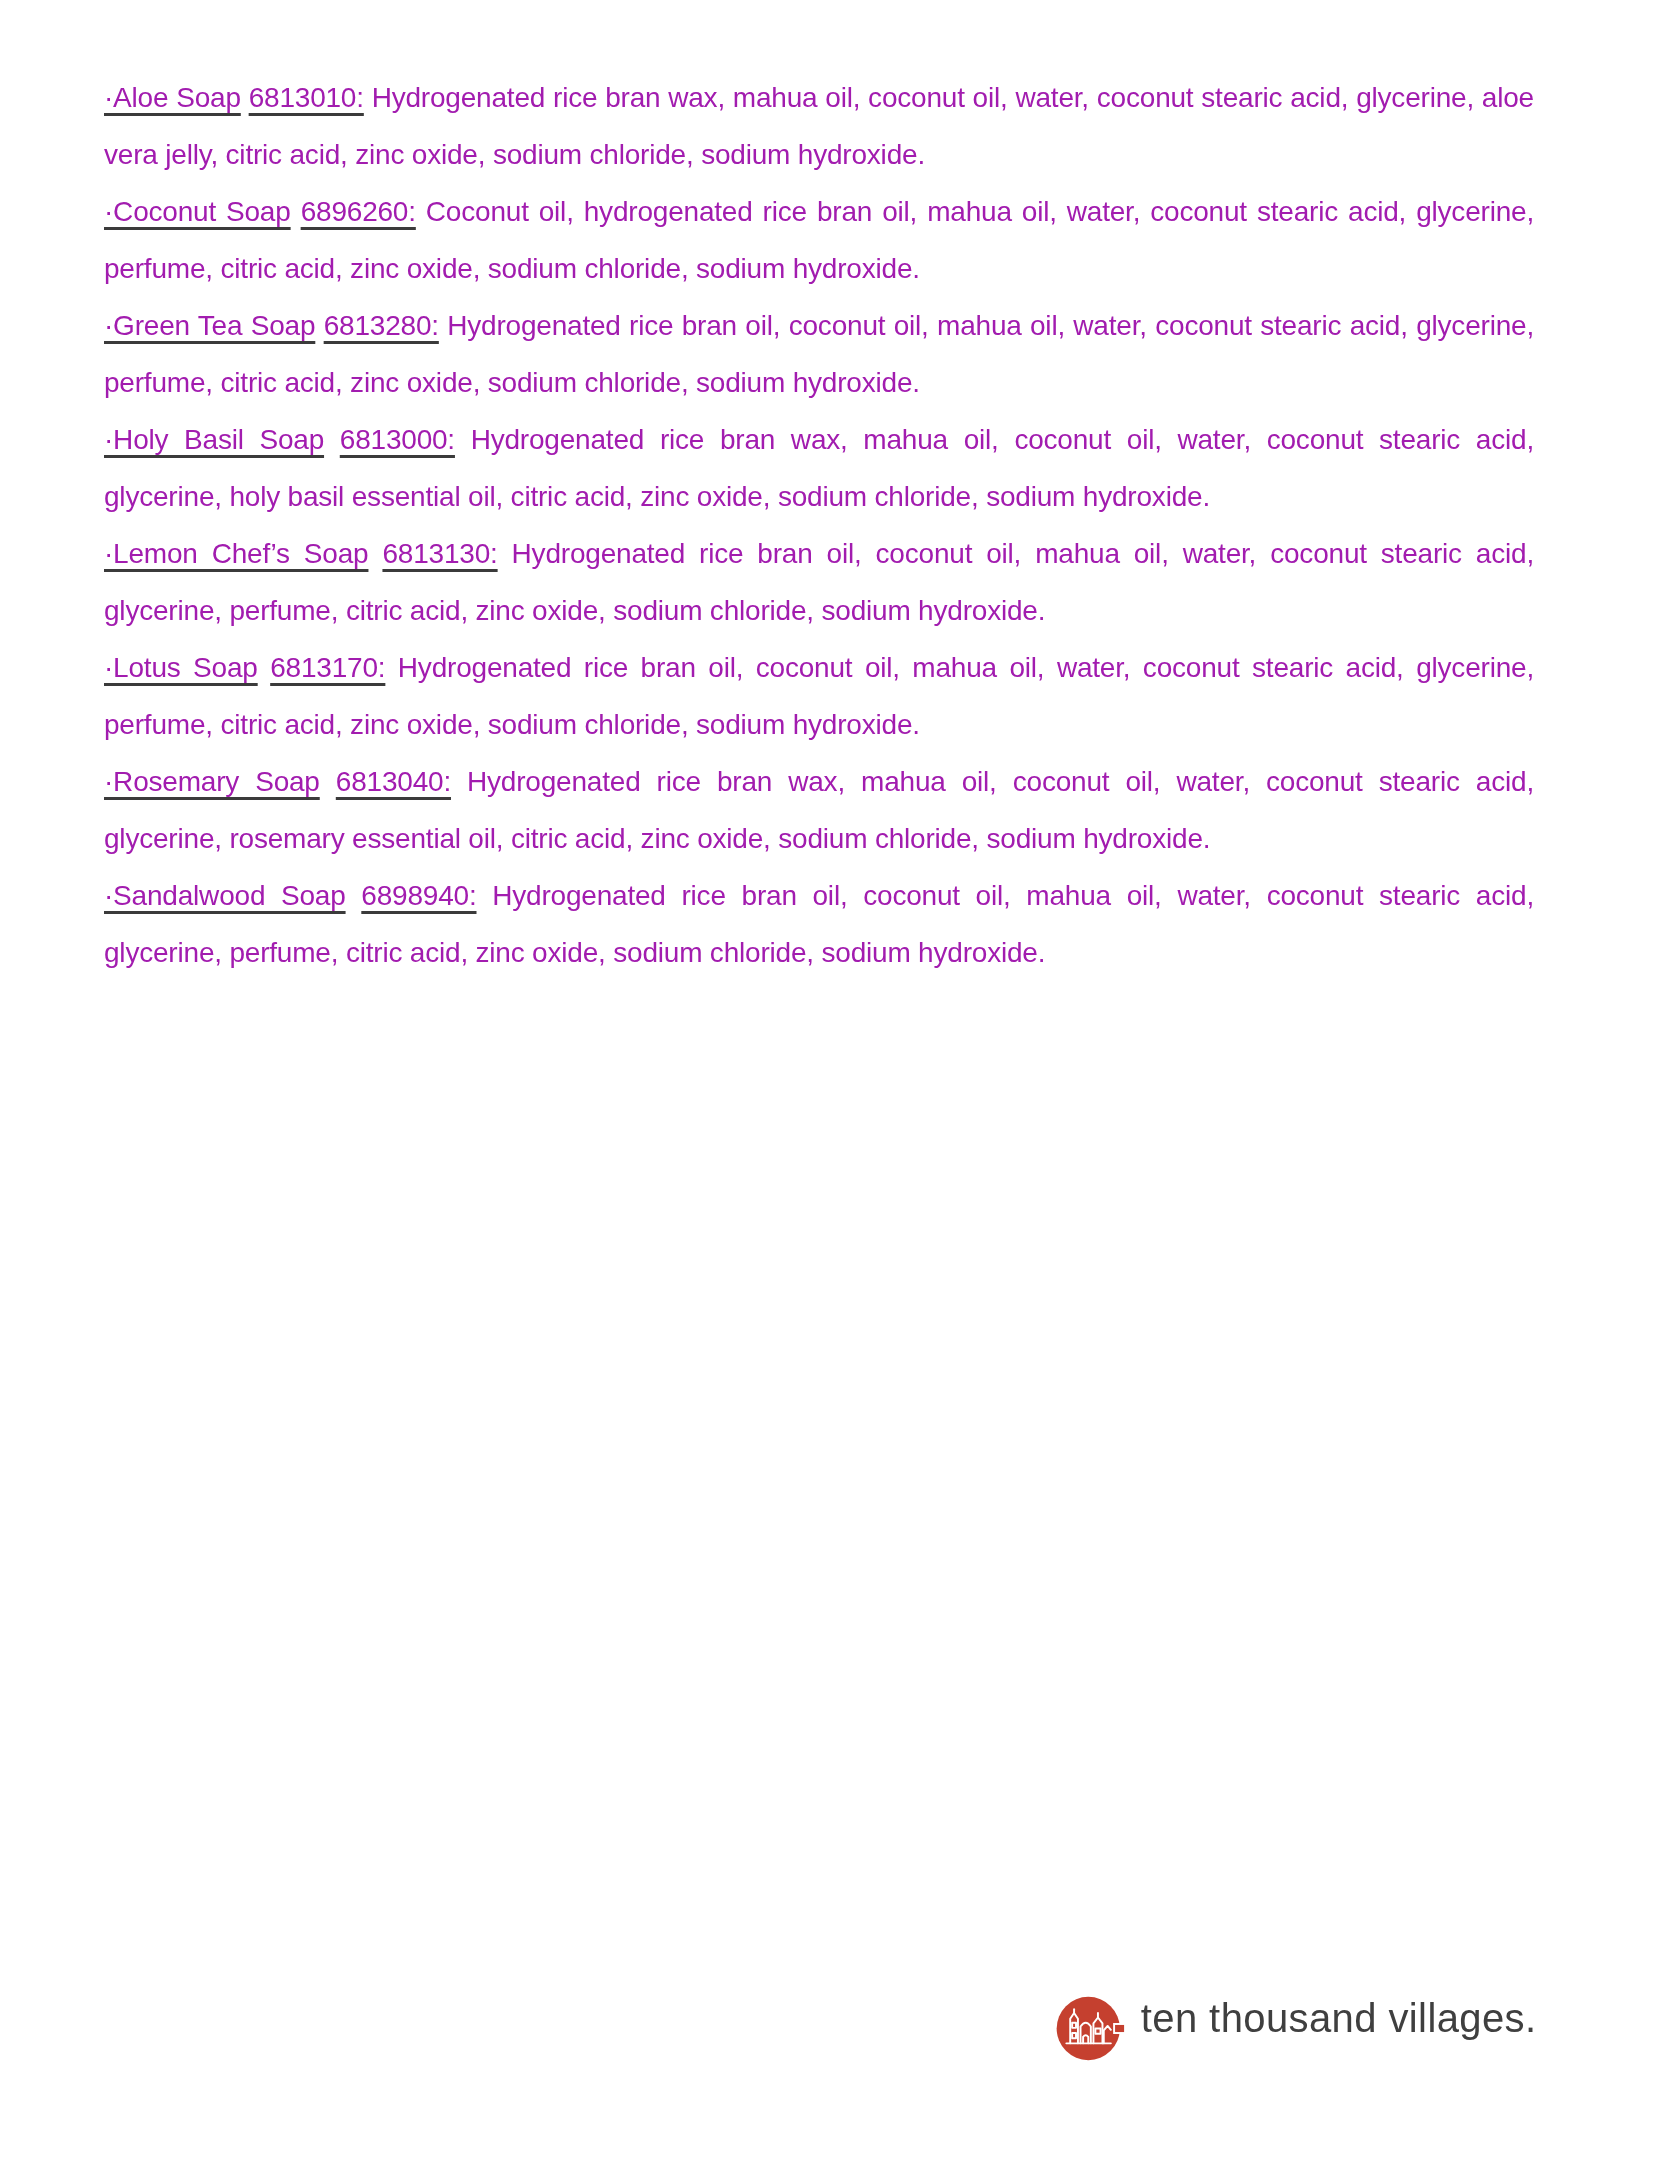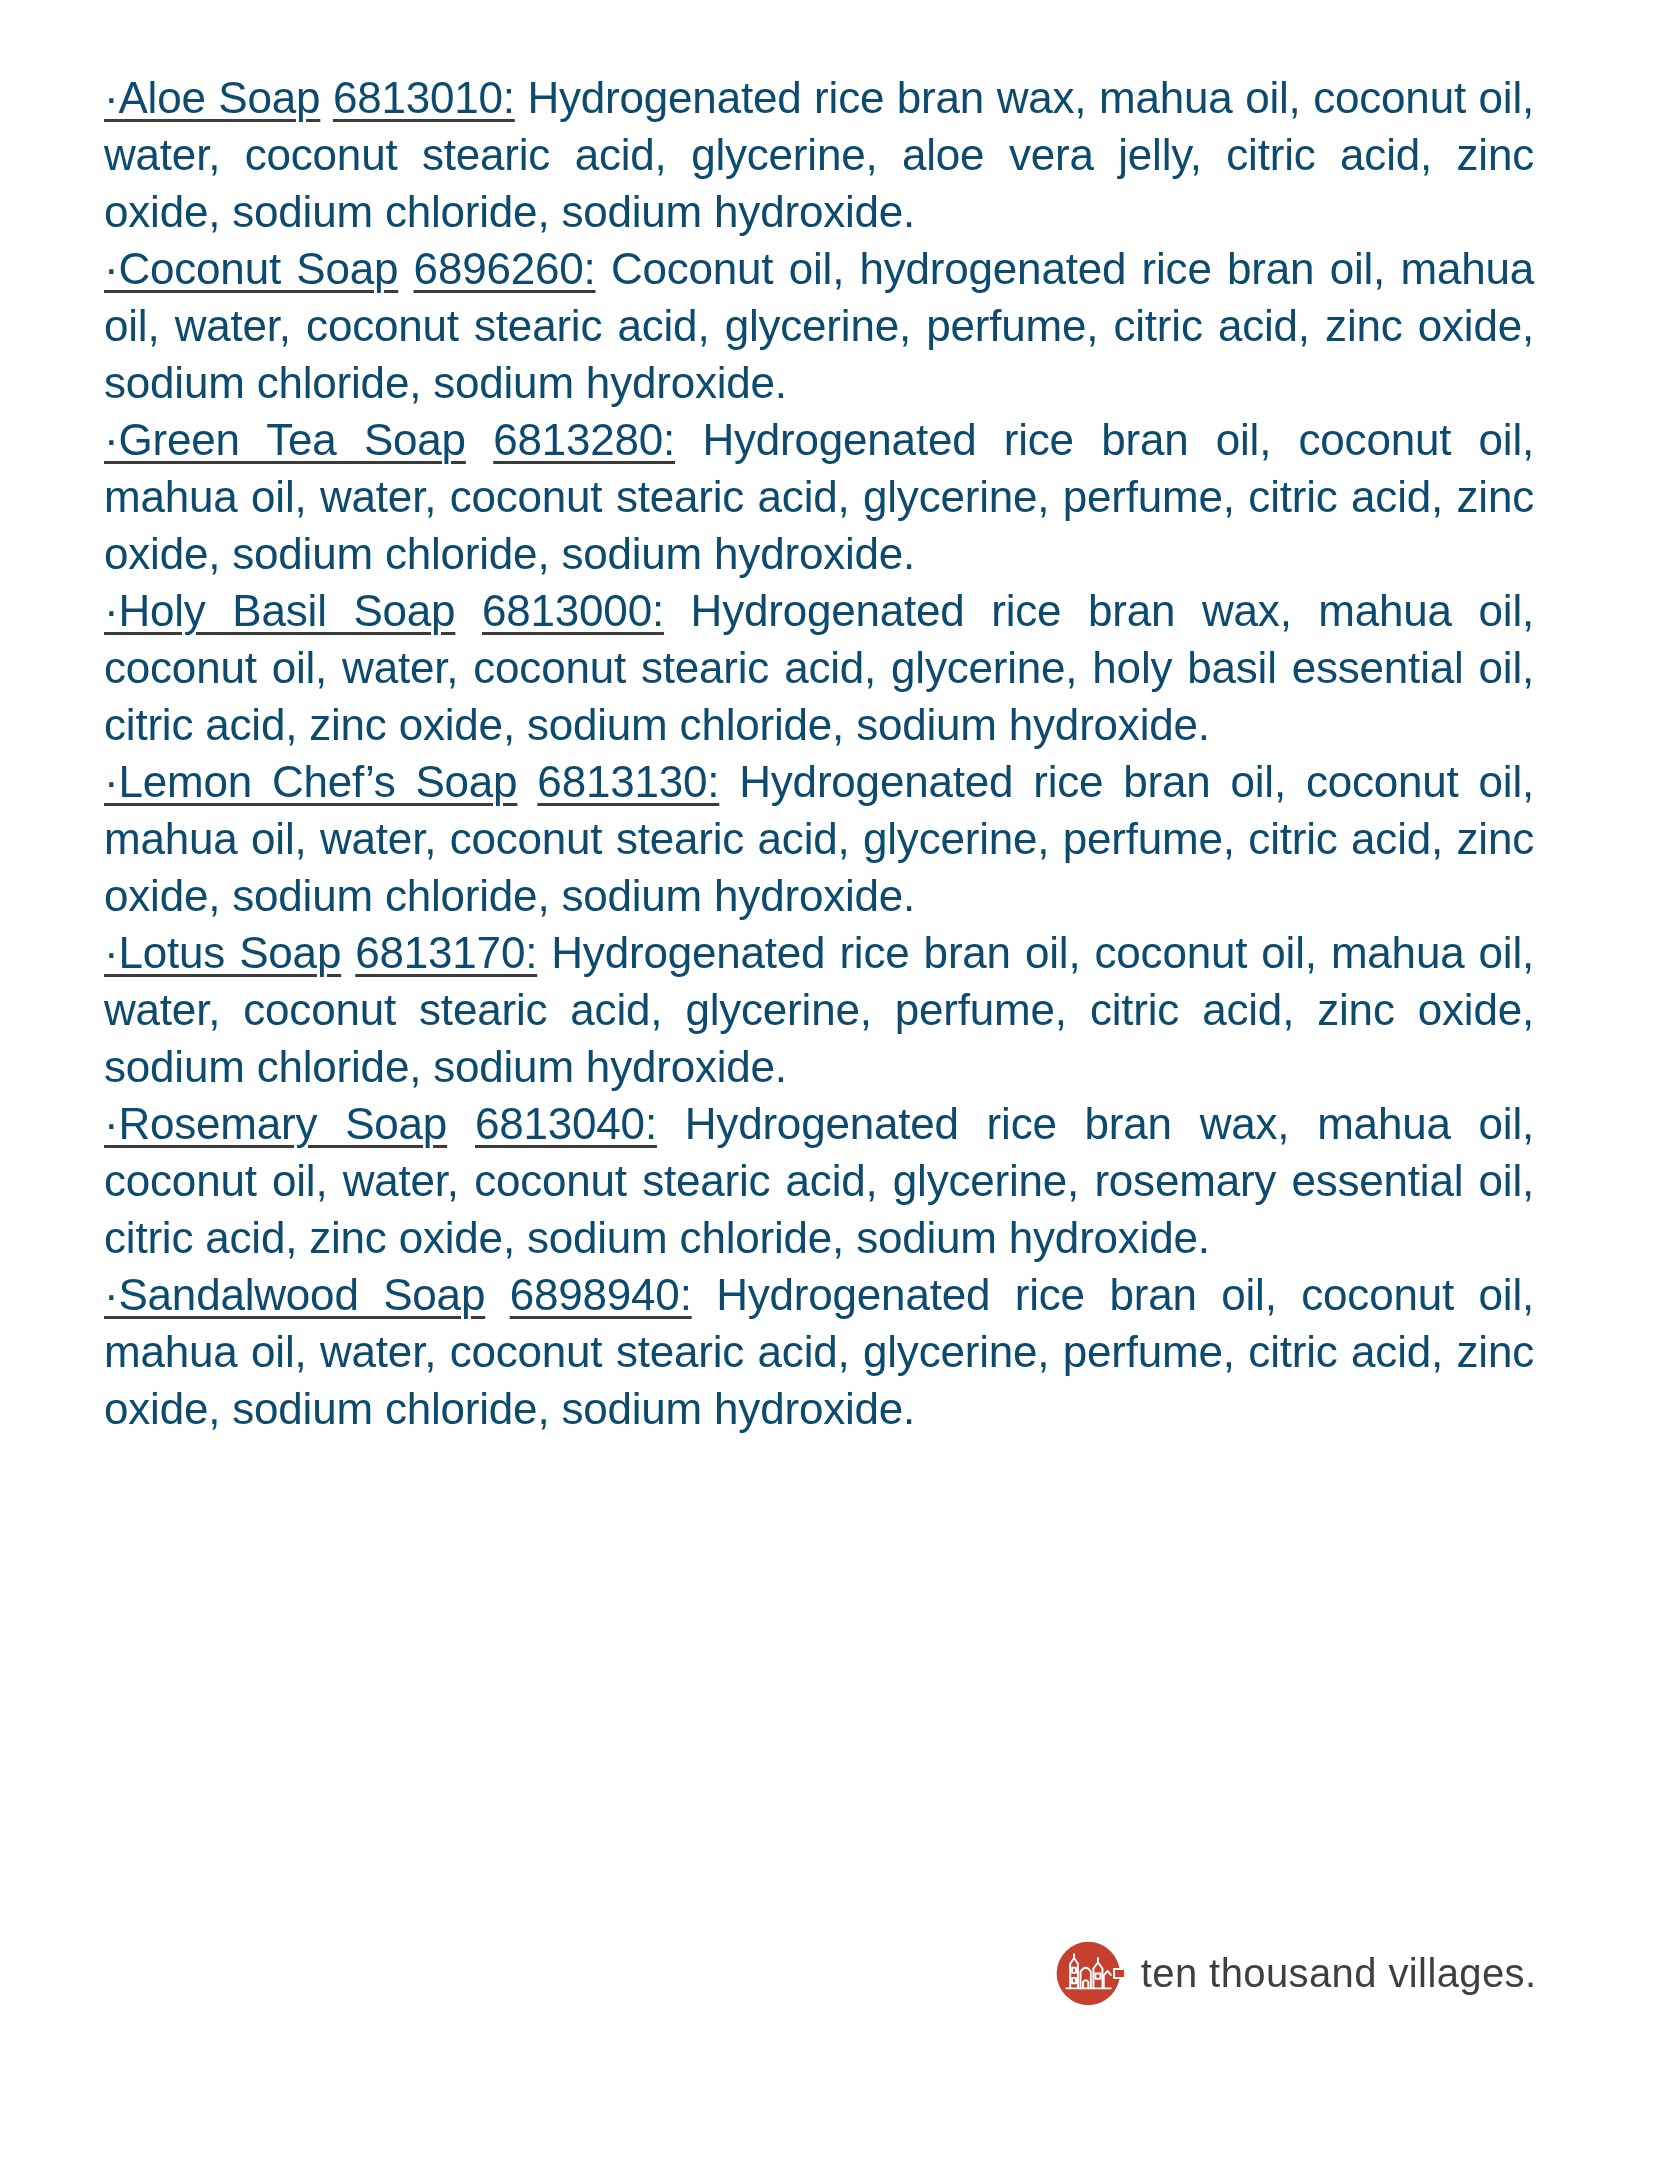--- a/index.html
+++ b/index.html
@@ -7,38 +7,37 @@
     width: 1674px; height: 2182px;
     background: #ffffff;
     position: relative;
     font-family: "Liberation Sans", sans-serif;
     overflow: hidden;
   }
   .doc {
     position: absolute;
     left: 104px; top: 69px;
     width: 1430px;
-    color: #0c4a6e;
-    font-size: 44px;
+    color: #a21caf;
+    font-size: 28px;
     line-height: 57px;
     text-align: justify;
     letter-spacing: -0.2px;
   }
   .entry { margin: 0; padding: 0; }
   .u {
     text-decoration: underline;
     text-decoration-thickness: 3.4px;
     text-underline-offset: 6px;
     text-decoration-color: #3b3b3b;
   }
   .brand-footer {
     position: absolute;
-    left: 1056px; top: 1940px;
+    left: 1056px; top: 1996px;
     display: flex;
-    align-items: center;
     height: 67px;
   }
   .logo-badge { display: block; }
   .logo-badge svg { display: block; width: 71px; height: 65px; }
   .wordmark {
     margin-left: 13.8px;
     font-size: 40px;
     color: #3f3f3f;
     white-space: nowrap;
     letter-spacing: 0.4px;

